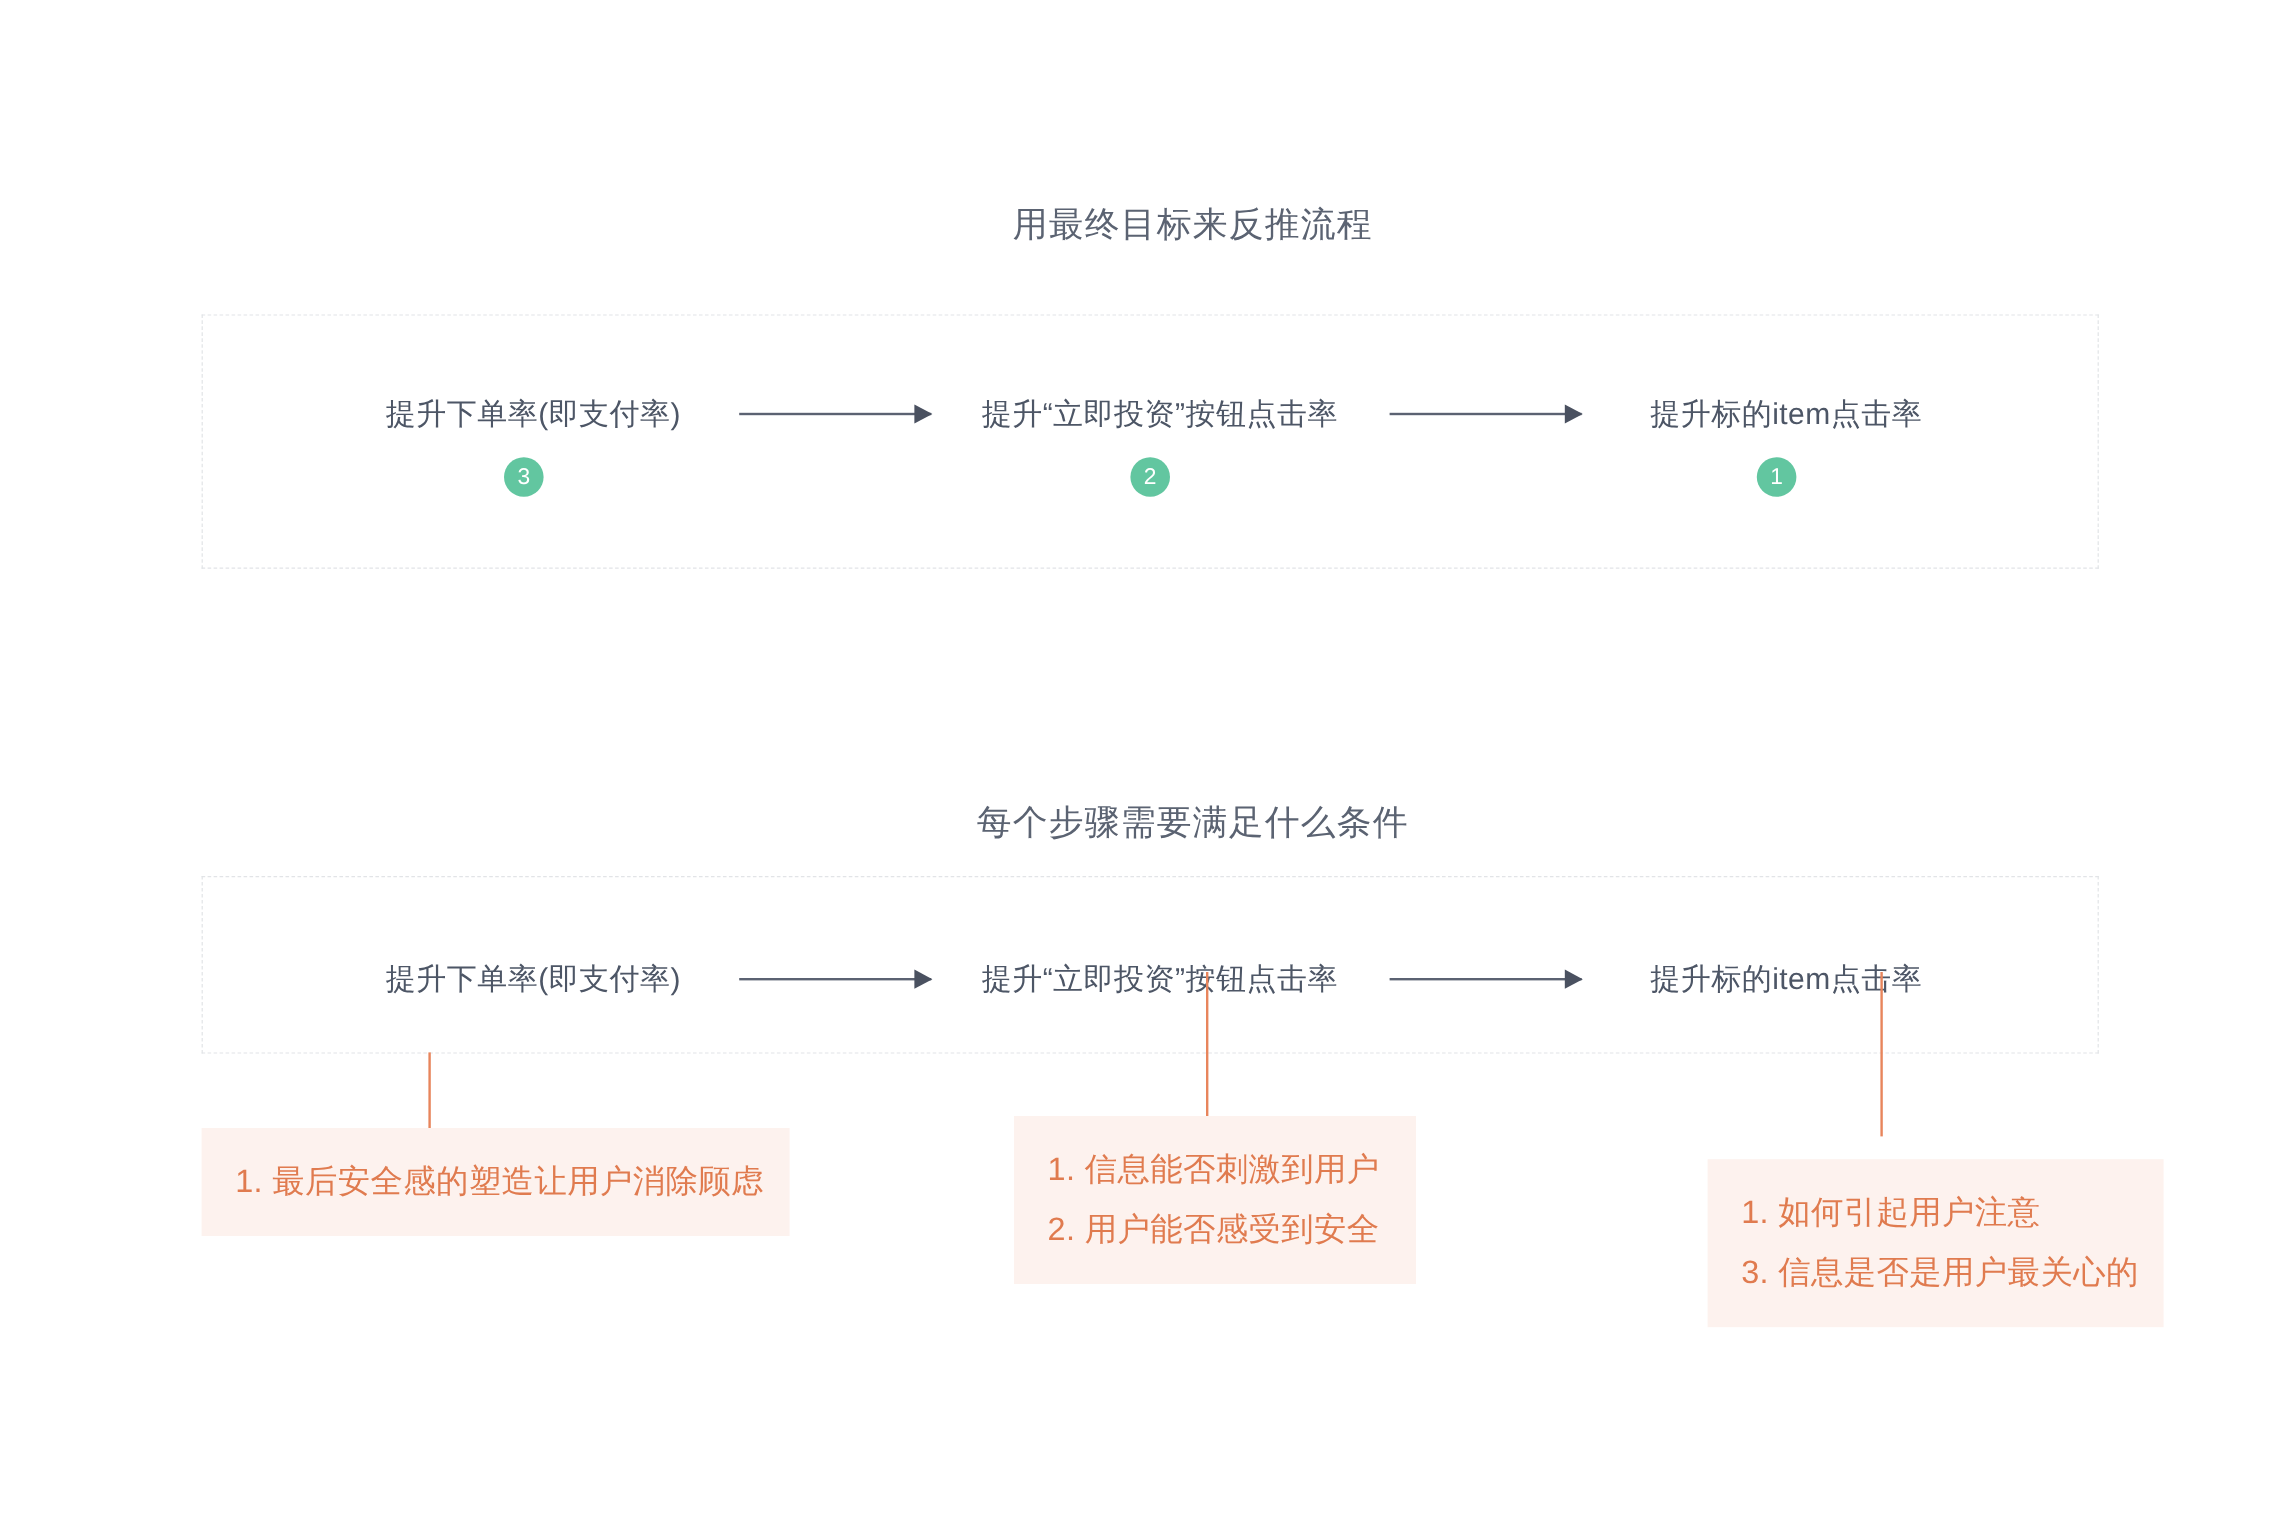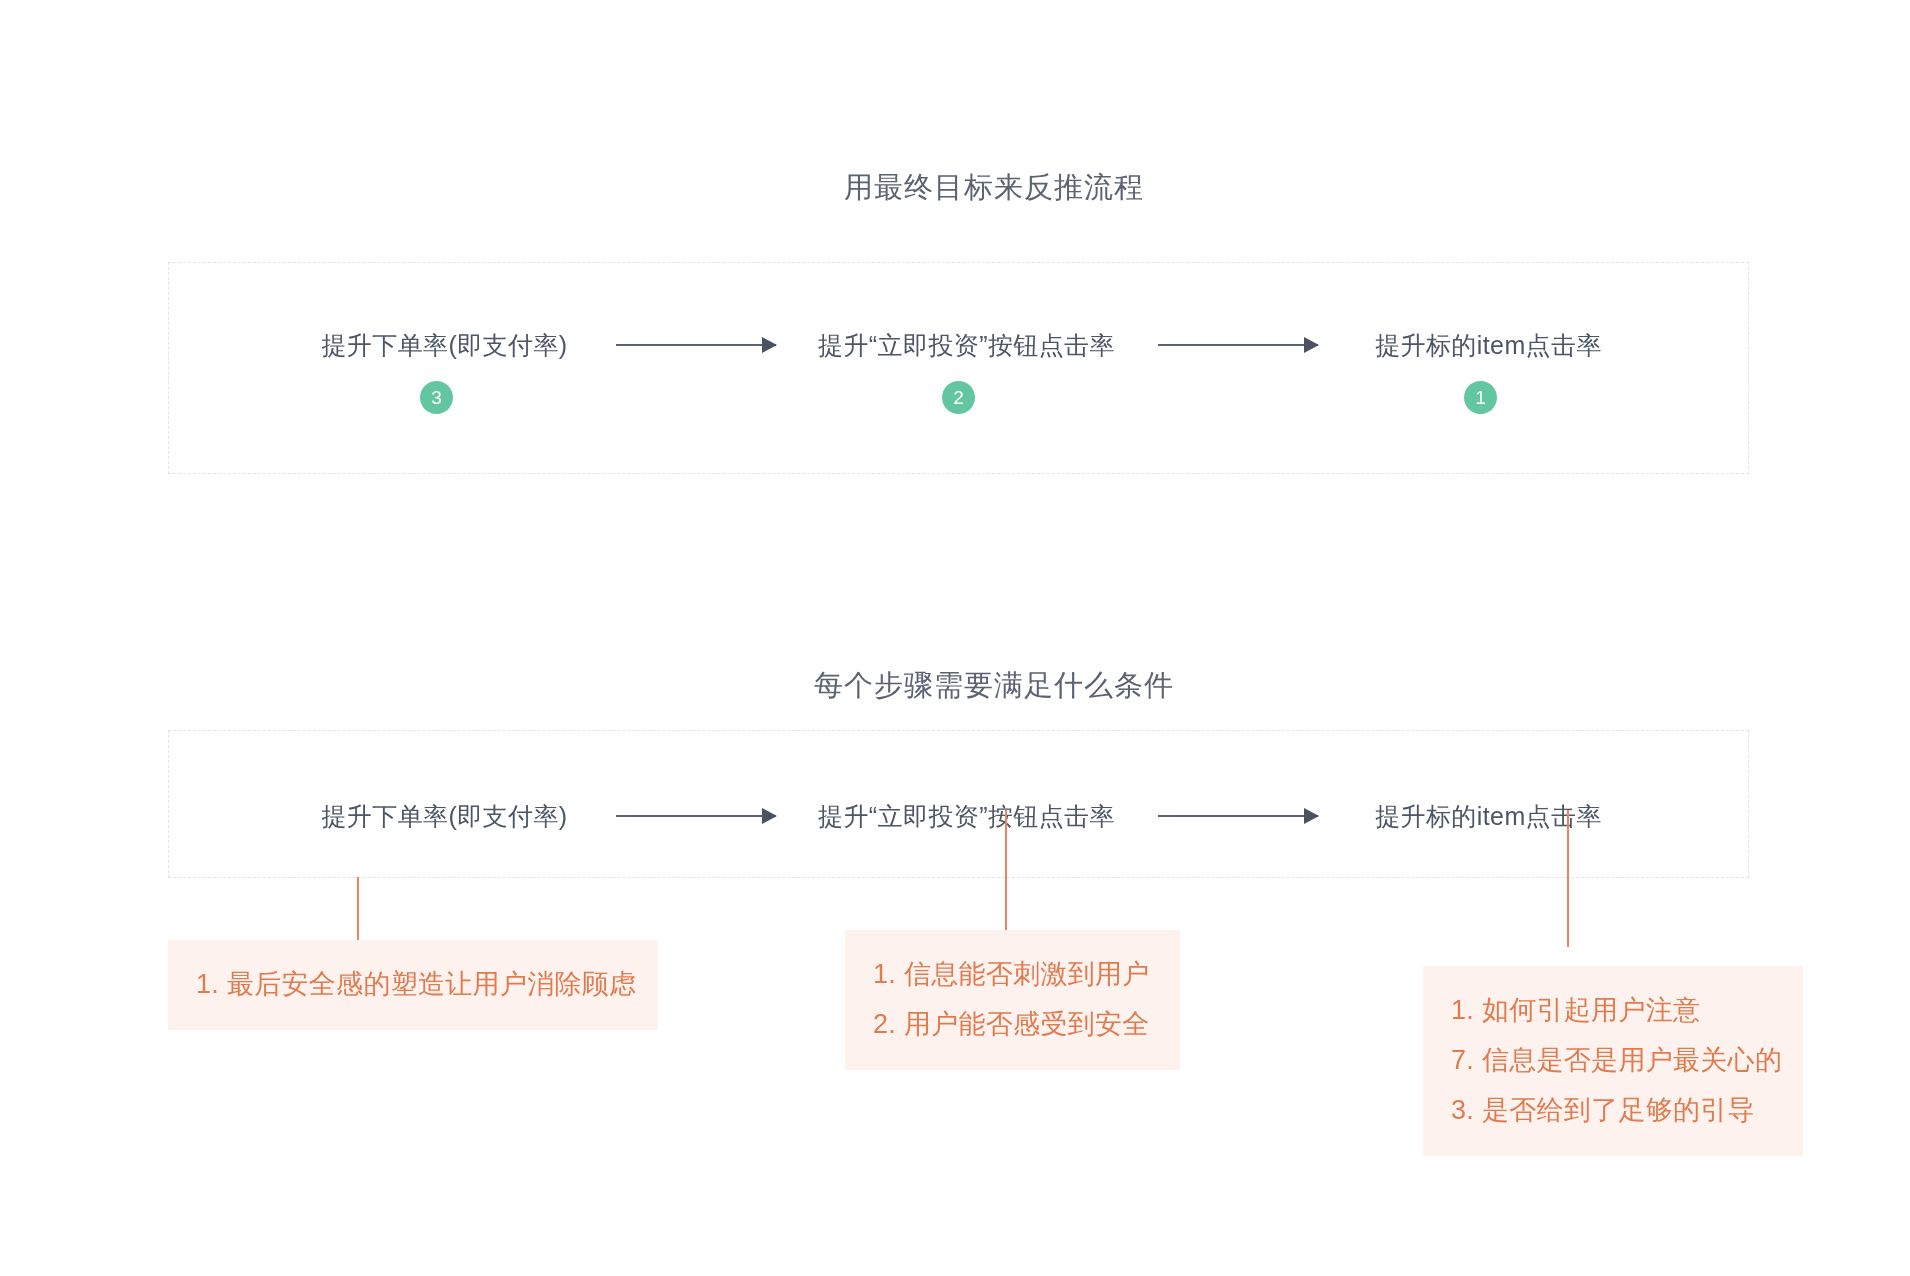--- a/index.html
+++ b/index.html
@@ -209,17 +209,16 @@
     <div class="note-line">1. 最后安全感的塑造让用户消除顾虑</div>
   </div>
 
   <div class="note-box" id="note-box-2">
     <div class="note-line">1. 信息能否刺激到用户</div>
     <div class="note-line">2. 用户能否感受到安全</div>
   </div>
 
   <div class="note-box" id="note-box-3">
     <div class="note-line">1. 如何引起用户注意</div>
-    <div class="note-line">7. 信息是否是用户最关心的</div>
-    <div class="note-line">3. 是否给到了足够的引导</div>
+    <div class="note-line">3. 信息是否是用户最关心的</div>
   </div>
 
 </div>
 
 </body></html>

